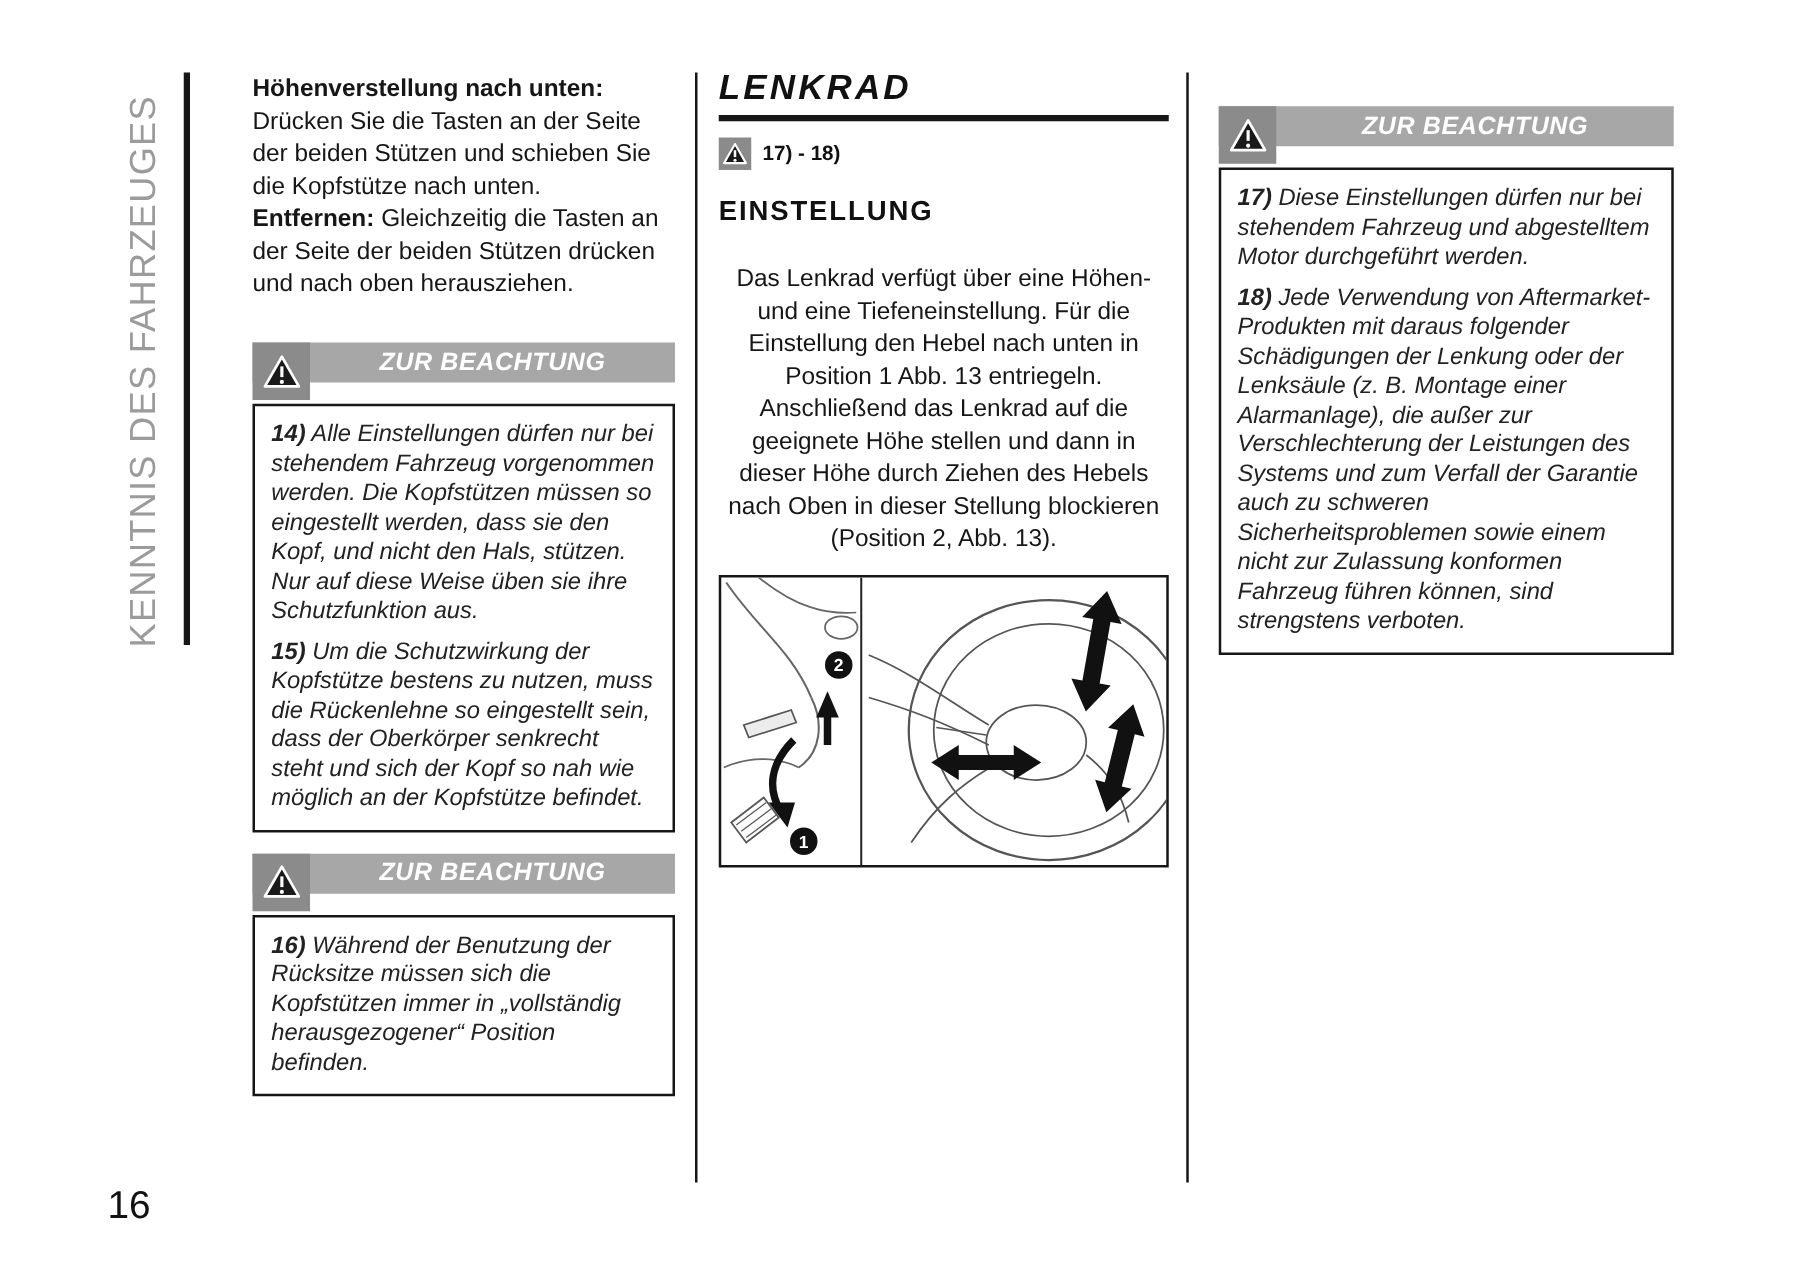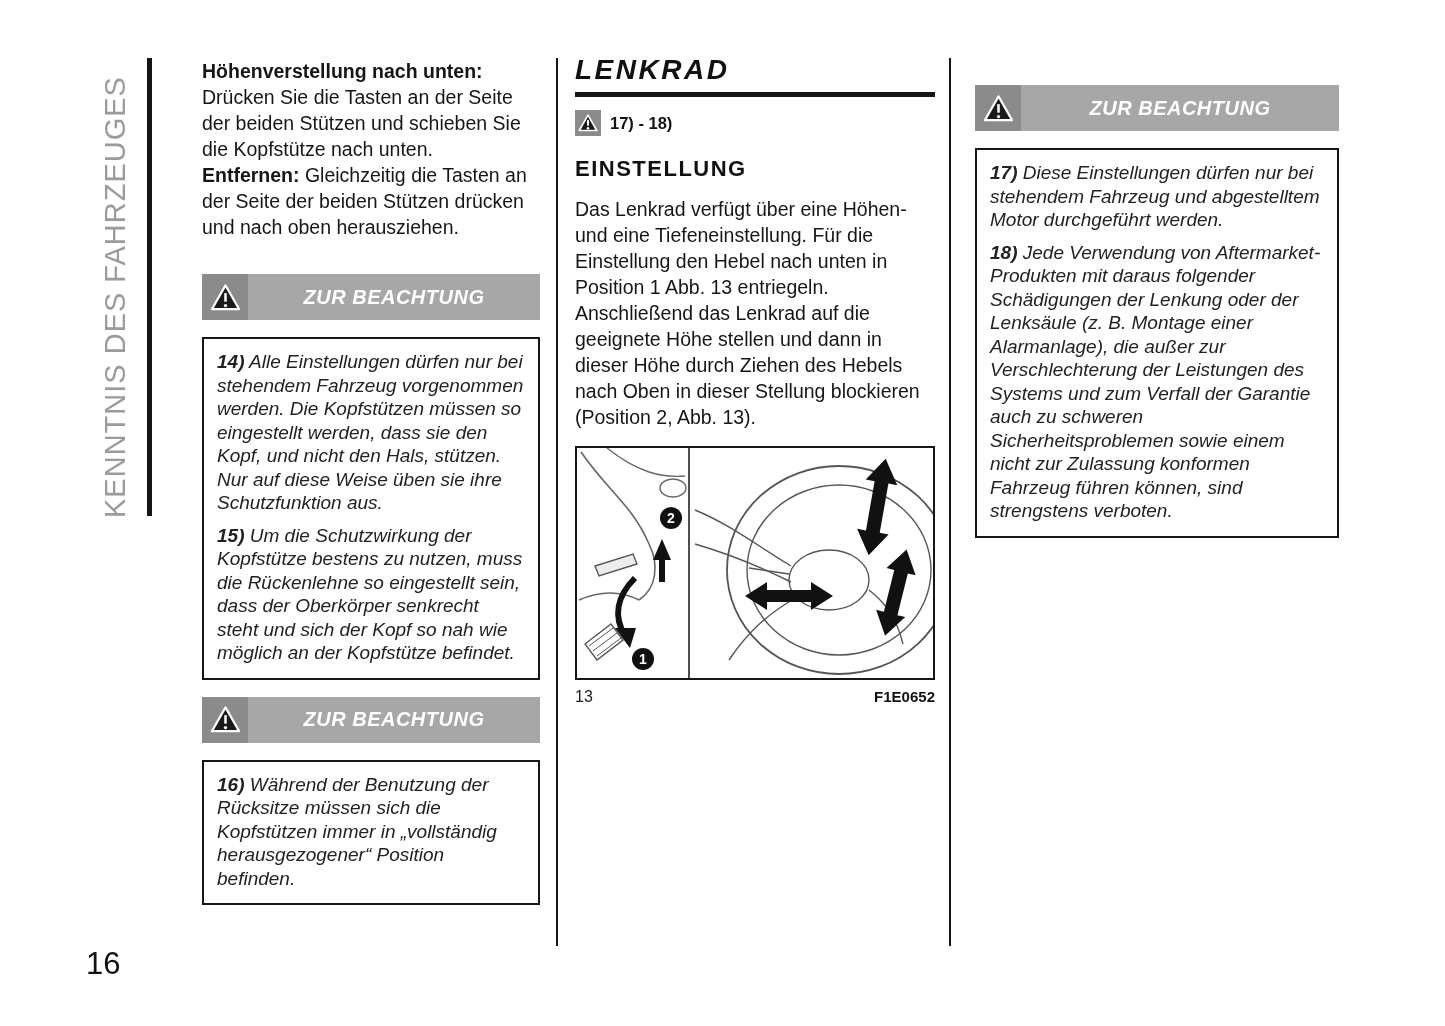--- a/index.html
+++ b/index.html
@@ -23,21 +23,21 @@
 
   
   #col1{ position:absolute; left:178px; top:58px; width:362px;padding-left:24px; }
   #col2{ position:absolute; left:575px; top:54px; width:360px; }
   #col3{ position:absolute; left:975px; top:85px; width:364px; }
 
   .body-text{ font-size:19.5px; line-height:26px; color:#161616; }
   .body-text b{ font-weight:bold; }
 
   
-  .warn-bar{ display:flex; height:46px; background:#a7a7a7; }
+  .warn-bar{ display:flex; height:32px; background:#a7a7a7; }
   .warn-icon-box{ width:46px; height:46px; background:#8b8b8b; flex:0 0 46px;
     display:flex; align-items:center; justify-content:center; }
   .warn-bar-label{ flex:1; display:flex; align-items:center; justify-content:center;
     color:#ffffff; font-weight:bold; font-style:italic; font-size:20px; letter-spacing:0.5px; }
 
   
   .warn-box{ border:2px solid #161616; padding:11px 13px 13px 13px; font-style:italic; }
   .warn-box p{ font-size:19px; line-height:23.5px; color:#222; }
   .warn-box p + p{ margin-top:9px; }
   .warn-num{ font-weight:bold; }
@@ -49,21 +49,21 @@
   
   #lenkrad-heading{
     font-size:28px; font-weight:bold; letter-spacing:2.5px; color:#111;
     border-bottom:5px solid #161616; padding-bottom:6px;font-style:italic;
   }
   #warning-ref-row{ margin-top:13px; display:flex; align-items:center; gap:9px; }
   .small-icon-box{ width:26px; height:26px; background:#8b8b8b;
     display:flex; align-items:center; justify-content:center; }
   #warning-ref-label{ font-size:16.5px; font-weight:bold; color:#111; }
   #einstellung-heading{ margin-top:20px; font-size:22px; font-weight:bold; letter-spacing:1.5px; color:#111; }
-  #col2-body{ margin-top:14px; }
+  #col2-body{ margin-top:28px;text-align:center; }
   #figure-box{ margin-top:16px; border:2px solid #161616; width:360px; height:234px; background:#fff; }
   #figure-caption{ display:flex; justify-content:space-between; align-items:baseline; margin-top:8px; }
   #figure-number{ font-size:16px; color:#222; }
   #figure-code{ font-size:15px; font-weight:bold; color:#111; }
 </style>
 </head>
 <body>
 
 <div id="sidebar-label">KENNTNIS DES FAHRZEUGES</div>
 <div id="rule-sidebar" class="vline"></div>
@@ -166,24 +166,20 @@
       <g transform="rotate(10 300 60)">
         <polygon points="300,10 316,34 307,34 307,84 316,84 300,108 284,84 293,84 293,34 284,34" fill="#111"></polygon>
       </g>
       <g transform="rotate(14 318 148)">
         <polygon points="318,100 333,123 325,123 325,166 333,166 318,189 303,166 311,166 311,123 303,123" fill="#111"></polygon>
       </g>
       <polygon points="168,148 190,134 190,142 234,142 234,134 256,148 234,162 234,154 190,154 190,162" fill="#111"></polygon>
     </svg>
   </div>
 
-  <div id="figure-caption">
-    <span id="figure-number">13</span>
-    <span id="figure-code">F1E0652</span>
-  </div>
 </div>
 
 <div id="col3">
   <div class="warn-bar">
     <div class="warn-icon-box">
       <svg viewBox="0 0 32 32" width="31" height="31" aria-hidden="true">
         <path d="M16 3.5 L30 28 L2 28 Z" fill="#1a1a1a" stroke="#ffffff" stroke-width="2.2" stroke-linejoin="round"></path>
         <rect x="14.7" y="11.5" width="2.6" height="8.8" fill="#ffffff"></rect>
         <circle cx="16" cy="24.3" r="1.7" fill="#ffffff"></circle>
       </svg>

